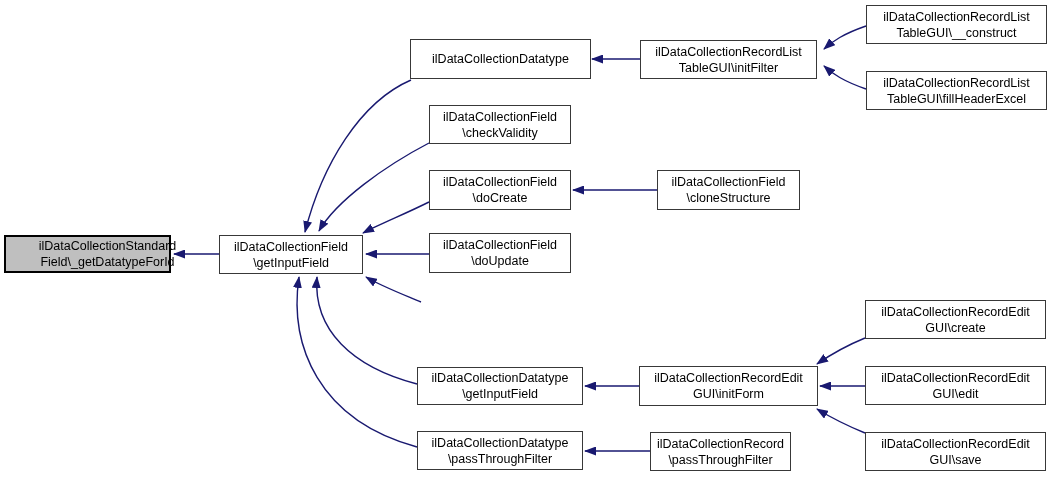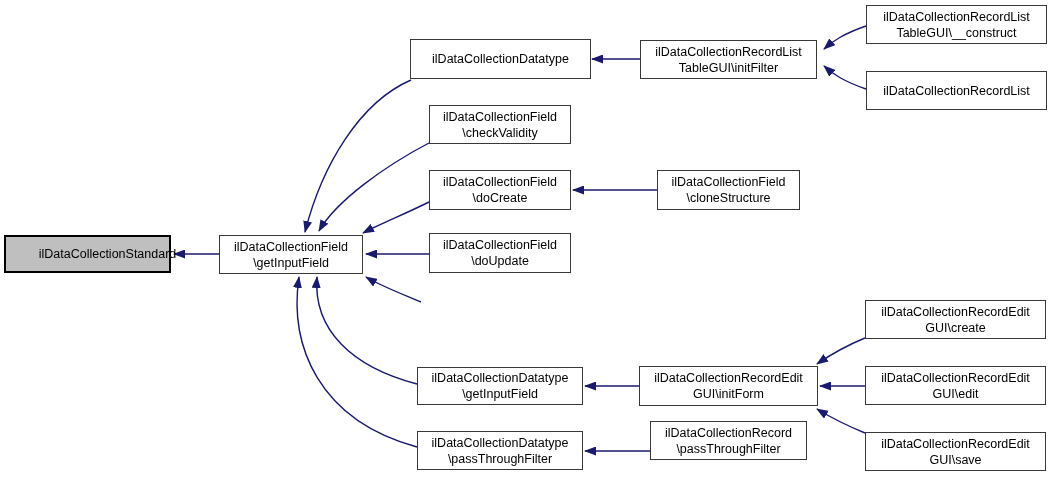--- a/index.html
+++ b/index.html
@@ -56,20 +56,21 @@
     <path d="M657,190 L573,190" marker-end="url(#arrow)"></path>
     <path d="M639,386 L585,386" marker-end="url(#arrow)"></path>
     <path d="M650,451 L585,451" marker-end="url(#arrow)"></path>
     <path d="M865,338 C843,347 830,355 817,364" marker-end="url(#arrow)"></path>
     <path d="M865,386 L820,386" marker-end="url(#arrow)"></path>
     <path d="M865,433 C843,424 830,417 817,409" marker-end="url(#arrow)"></path>
   </svg>
 
   <div class="node highlight" style="left:4px;top:235px;width:167px;height:38px">
     <span>ilDataCollectionStandard</span>
+    <span>Field\_getDatatypeForId</span>
   </div>
 
   <div class="node" style="left:219px;top:235px;width:144px;height:39px">
     <span>ilDataCollectionField</span>
     <span>\getInputField</span>
   </div>
 
   <div class="node" style="left:410px;top:39px;width:181px;height:40px">
     <span>ilDataCollectionDatatype</span>
   </div>
@@ -79,20 +80,21 @@
     <span>TableGUI\initFilter</span>
   </div>
 
   <div class="node" style="left:866px;top:5px;width:181px;height:39px">
     <span>ilDataCollectionRecordList</span>
     <span>TableGUI\__construct</span>
   </div>
 
   <div class="node" style="left:866px;top:71px;width:181px;height:39px">
     <span>ilDataCollectionRecordList</span>
+    <span>TableGUI\fillHeaderExcel</span>
   </div>
 
   <div class="node" style="left:429px;top:105px;width:142px;height:39px">
     <span>ilDataCollectionField</span>
     <span>\checkValidity</span>
   </div>
 
   <div class="node" style="left:429px;top:170px;width:142px;height:40px">
     <span>ilDataCollectionField</span>
     <span>\doCreate</span>
@@ -132,18 +134,18 @@
   <div class="node" style="left:865px;top:432px;width:181px;height:39px">
     <span>ilDataCollectionRecordEdit</span>
     <span>GUI\save</span>
   </div>
 
   <div class="node" style="left:417px;top:431px;width:166px;height:39px">
     <span>ilDataCollectionDatatype</span>
     <span>\passThroughFilter</span>
   </div>
 
-  <div class="node" style="left:650px;top:421px;width:157px;height:39px">
+  <div class="node" style="left:650px;top:432px;width:141px;height:39px">
     <span>ilDataCollectionRecord</span>
     <span>\passThroughFilter</span>
   </div>
 
 </div>
 
 </body></html>

